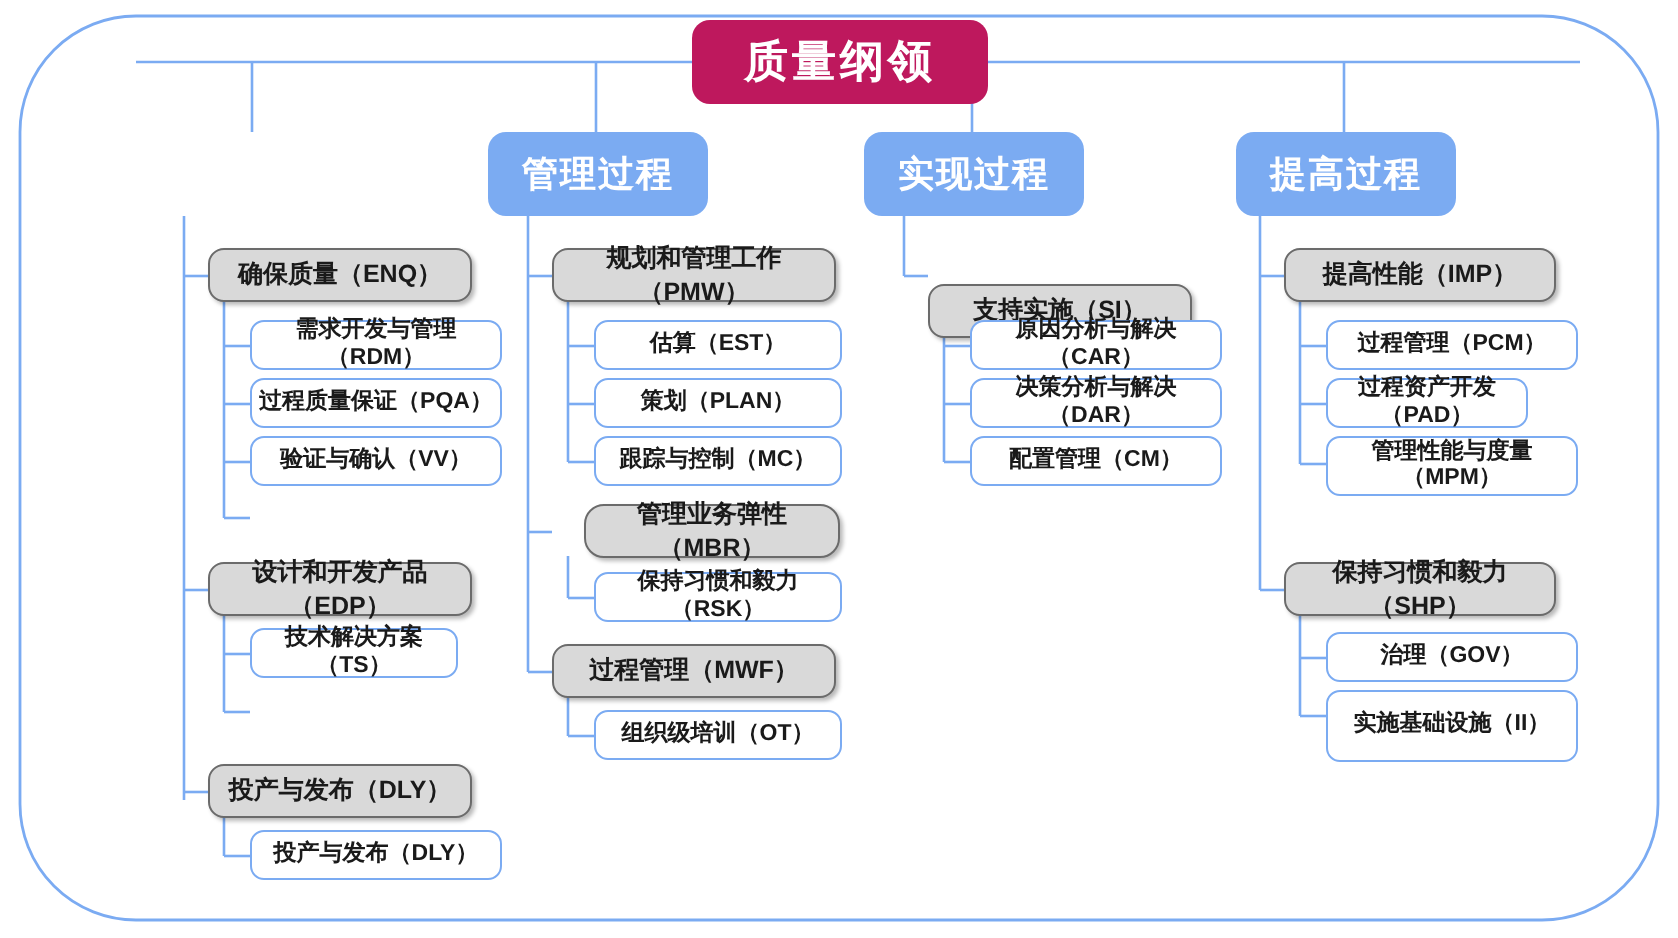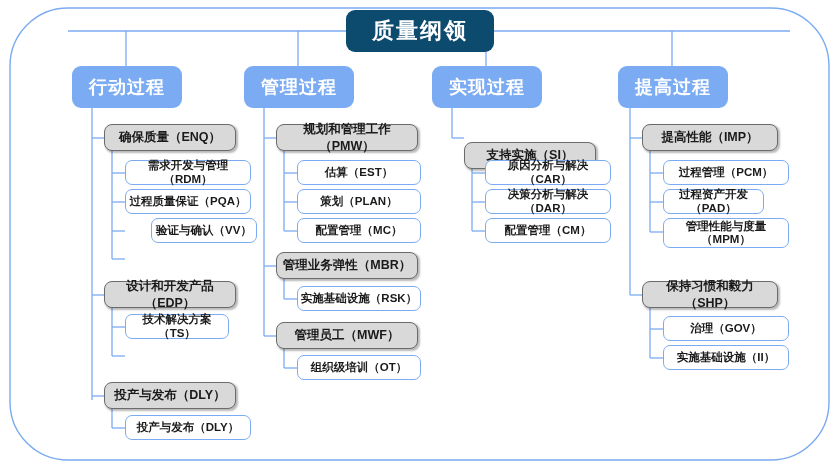--- a/index.html
+++ b/index.html
@@ -10,21 +10,21 @@
     overflow:hidden;
     position:relative;
   }
   #canvas{position:absolute;left:0;top:0;width:839px;height:469px;}
   .layer-svg{position:absolute;left:0;top:0;width:839px;height:469px;pointer-events:none;}
 
   
   .title-box{
     position:absolute;
     left:346px;top:10px;width:148px;height:42px;
-    background:#0c4a6e;
+    background:#be185d;
     border-radius:9px;
     display:flex;align-items:center;justify-content:center;
     color:#ffffff;
     font-size:22px;font-weight:bold;
     letter-spacing:2px;
     z-index:5;
   }
 
   
   .col-head{
@@ -146,54 +146,53 @@
       <path d="M650,232 H663"></path>
 
       <path d="M650,307 V358"></path>
       <path d="M650,329 H663"></path>
       <path d="M650,358 H663"></path>
     </g>
   </svg>
 
   <div class="title-box">质量纲领</div>
 
-  <div class="col-head" style="left:72px;top:66px;width:110px;">行动过程</div>
   <div class="col-head" style="left:244px;top:66px;width:110px;">管理过程</div>
   <div class="col-head" style="left:432px;top:66px;width:110px;">实现过程</div>
   <div class="col-head" style="left:618px;top:66px;width:110px;">提高过程</div>
 
   <div class="group-node" style="left:104px;top:124px;width:132px;height:27px;">确保质量（ENQ）</div>
   <div class="leaf-node" style="left:125px;top:160px;width:126px;height:25px;">需求开发与管理（RDM）</div>
   <div class="leaf-node" style="left:125px;top:189px;width:126px;height:25px;">过程质量保证（PQA）</div>
-  <div class="leaf-node" style="left:125px;top:218px;width:106px;height:25px;margin-left:26px;">验证与确认（VV）</div>
+  <div class="leaf-node" style="left:125px;top:218px;width:126px;height:25px;">验证与确认（VV）</div>
 
   <div class="group-node" style="left:104px;top:281px;width:132px;height:27px;">设计和开发产品（EDP）</div>
   <div class="leaf-node" style="left:125px;top:314px;width:104px;height:25px;">技术解决方案（TS）</div>
 
   <div class="group-node" style="left:104px;top:382px;width:132px;height:27px;">投产与发布（DLY）</div>
   <div class="leaf-node" style="left:125px;top:415px;width:126px;height:25px;">投产与发布（DLY）</div>
 
   <div class="group-node" style="left:276px;top:124px;width:142px;height:27px;">规划和管理工作（PMW）</div>
   <div class="leaf-node" style="left:297px;top:160px;width:124px;height:25px;text-align:right;">估算（EST）</div>
   <div class="leaf-node" style="left:297px;top:189px;width:124px;height:25px;">策划（PLAN）</div>
-  <div class="leaf-node" style="left:297px;top:218px;width:124px;height:25px;">配置管理（MC）</div>
+  <div class="leaf-node" style="left:297px;top:218px;width:124px;height:25px;">跟踪与控制（MC）</div>
 
-  <div class="group-node" style="left:276px;top:252px;width:142px;height:27px;">管理业务弹性（MBR）</div>
-  <div class="leaf-node" style="left:297px;top:286px;width:124px;height:25px;">实施基础设施（RSK）</div>
+  <div class="group-node" style="left:292px;top:252px;width:128px;height:27px;border-radius:10px;">管理业务弹性（MBR）</div>
+  <div class="leaf-node" style="left:297px;top:286px;width:124px;height:25px;">保持习惯和毅力（RSK）</div>
 
-  <div class="group-node" style="left:276px;top:322px;width:142px;height:27px;">管理员工（MWF）</div>
+  <div class="group-node" style="left:276px;top:322px;width:142px;height:27px;">过程管理（MWF）</div>
   <div class="leaf-node" style="left:297px;top:355px;width:124px;height:25px;">组织级培训（OT）</div>
 
   <div class="group-node" style="left:464px;top:124px;width:132px;height:27px;margin-top:18px;">支持实施（SI）</div>
   <div class="leaf-node" style="left:485px;top:160px;width:126px;height:25px;">原因分析与解决（CAR）</div>
   <div class="leaf-node" style="left:485px;top:189px;width:126px;height:25px;">决策分析与解决（DAR）</div>
   <div class="leaf-node" style="left:485px;top:218px;width:126px;height:25px;">配置管理（CM）</div>
 
   <div class="group-node" style="left:642px;top:124px;width:136px;height:27px;">提高性能（IMP）</div>
   <div class="leaf-node" style="left:663px;top:160px;width:126px;height:25px;">过程管理（PCM）</div>
   <div class="leaf-node" style="left:663px;top:189px;width:101px;height:25px;">过程资产开发（PAD）</div>
   <div class="leaf-node two-line" style="left:663px;top:218px;width:126px;height:30px;">管理性能与度量<br>（MPM）</div>
 
   <div class="group-node" style="left:642px;top:281px;width:136px;height:27px;">保持习惯和毅力（SHP）</div>
   <div class="leaf-node" style="left:663px;top:316px;width:126px;height:25px;">治理（GOV）</div>
-  <div class="leaf-node" style="left:663px;top:345px;width:126px;height:25px;text-align:right;">实施基础设施（II）</div>
+  <div class="leaf-node" style="left:663px;top:345px;width:126px;height:36px;text-align:right;">实施基础设施（II）</div>
 
 </div>
 
 </body></html>

